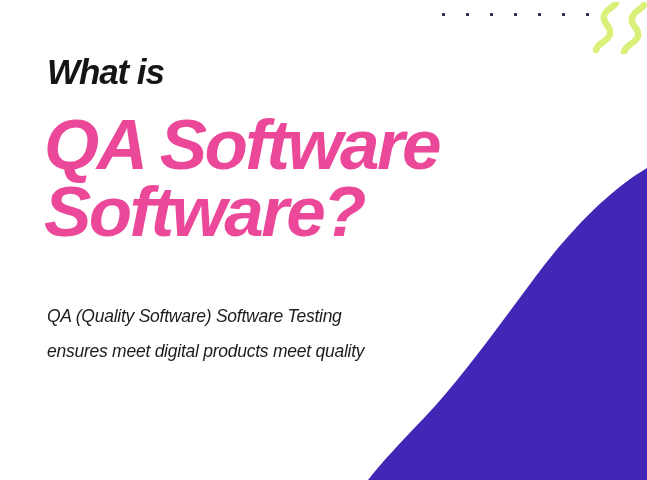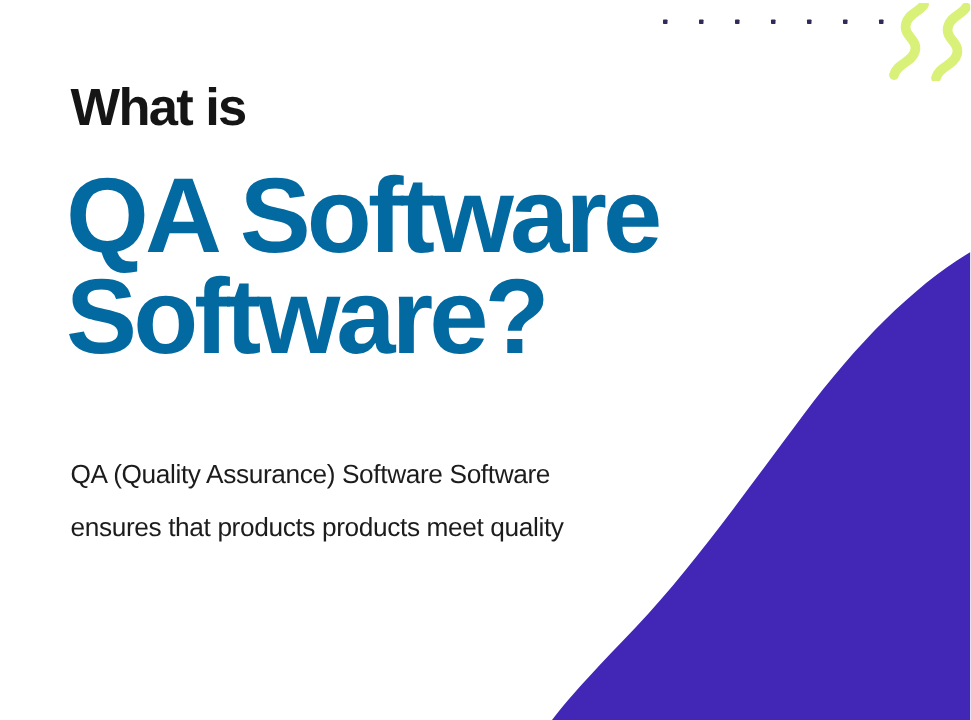--- a/index.html
+++ b/index.html
@@ -75,21 +75,21 @@
     font-weight:400;
     letter-spacing:-0.25px;
     color:#1c1c1c;
     line-height:2.02;
   }
   #body-paragraph .body-line { display:block; white-space:nowrap; }
 </style>
 </head>
 <body>
 
-<div id="poster" style="background: rgb(255, 255, 255);">
+<div id="poster" style="background: rgb(255, 255, 255); font-style: italic;">
 
   <svg id="blob-shape" viewBox="0 0 647 480" preserveAspectRatio="none" aria-hidden="true">
     <path id="blob-path" d="M647,168
              C 610,190 572,228 536,276
              C 500,324 462,378 424,418
              C 400,443 382,462 368,480
              L 647,480 Z" fill="#4226b5"></path>
   </svg>
 
   <div id="dot-row">
@@ -104,23 +104,23 @@
 
   <svg id="squiggle-group" viewBox="0 0 58 52" aria-hidden="true">
     <g fill="none" stroke="#d9f179" stroke-width="6.5" stroke-linecap="round" stroke-linejoin="round">
       <path d="M4,48 C 6,40 16,40 18,32 C 20,24 10,22 12,14 C 13.5,7 21,6 24,1" stroke="#d9f179"></path>
       <path d="M32,50 C 34,42 44,42 46,34 C 48,26 38,24 40,16 C 41.5,9 49,8 52,3" stroke="#d9f179"></path>
     </g>
   </svg>
 
   <div id="eyebrow-heading" style="color: rgb(21, 21, 21);">What is</div>
 
-  <h1 id="main-title" style="color: #0369a1;">
+  <h1 id="main-title" style="color: #ec4899;">
     <span class="title-line">QA Software</span>
     <span class="title-line">Software?</span>
   </h1>
 
   <p id="body-paragraph" style="color: rgb(28, 28, 28);">
-    <span class="body-line">QA (Quality Assurance) Software Software</span>
-    <span class="body-line">ensures that products products meet quality</span>
+    <span class="body-line">QA (Quality Software) Software Testing</span>
+    <span class="body-line">ensures meet digital products meet quality</span>
   </p>
 
 </div>
 
 </body></html>

